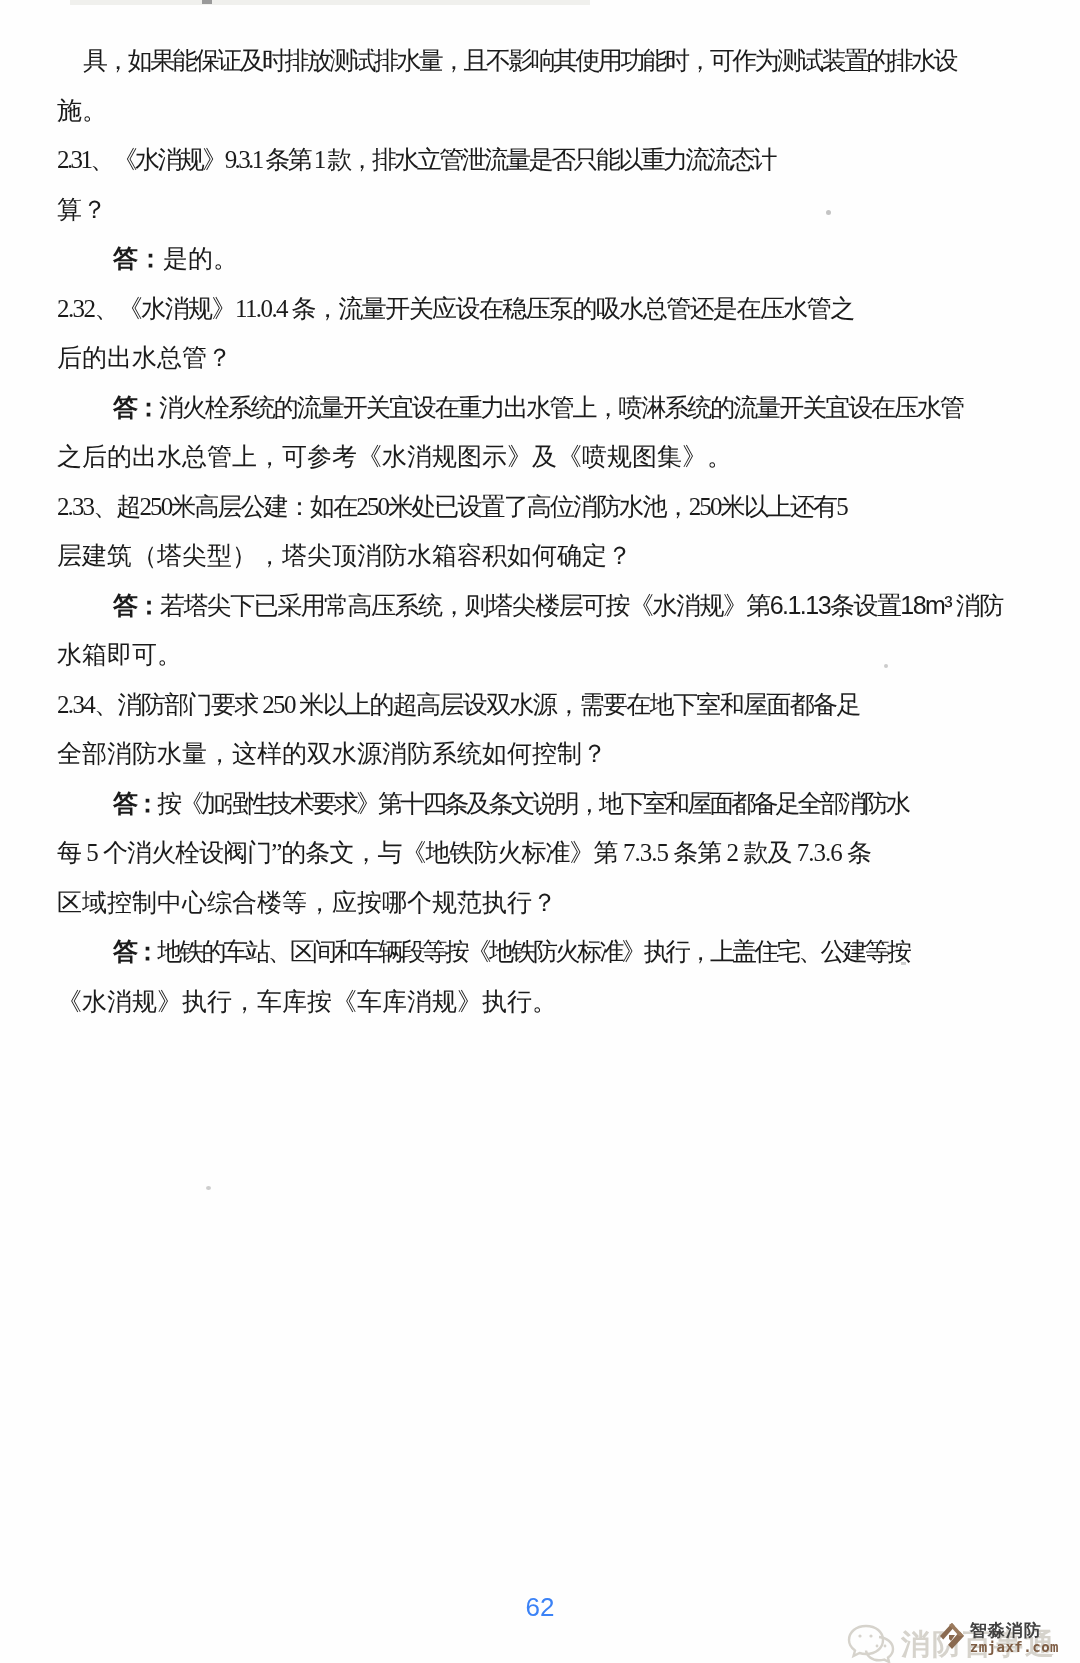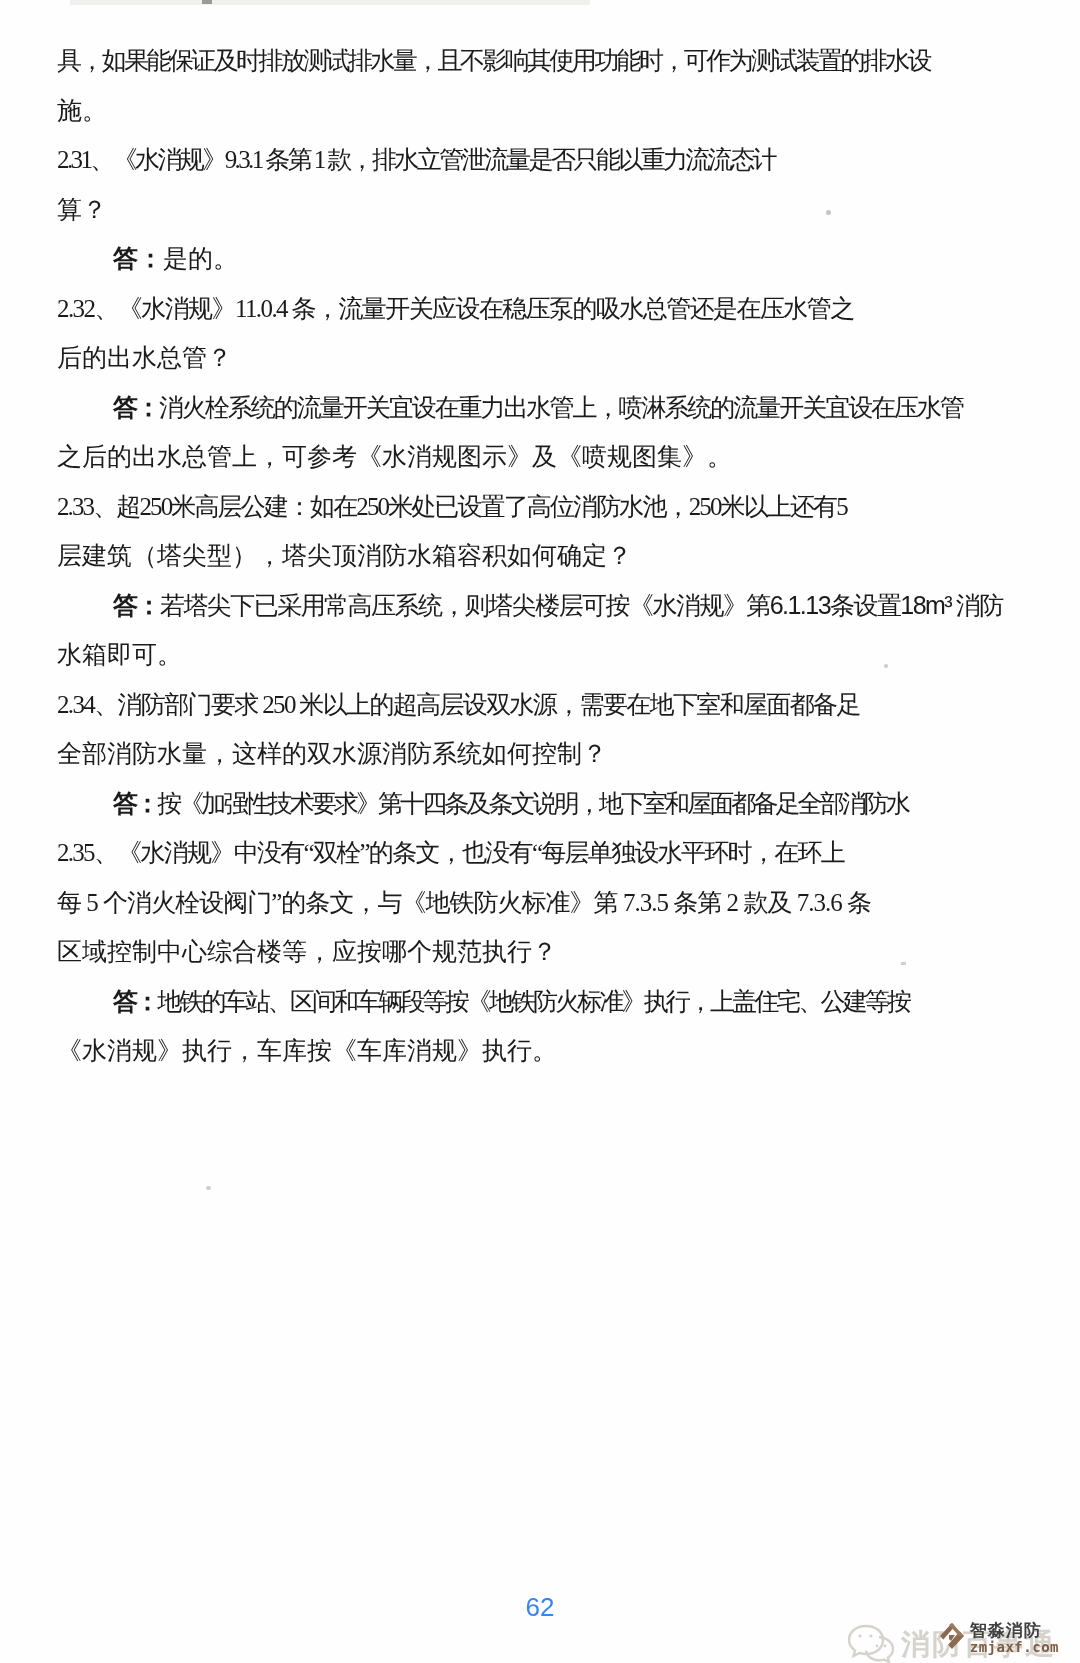--- a/index.html
+++ b/index.html
@@ -73,37 +73,36 @@
   .a2 { left: 202px; top: 0;      width: 10px;  height: 4px; background: #9a9a9a; }
   .a3 { left: 826px; top: 210px;  width: 5px;   height: 5px; background: #c4c4c4; border-radius: 50%; }
   .a4 { left: 884px; top: 664px;  width: 4px;   height: 4px; background: #cccccc; border-radius: 50%; }
   .a5 { left: 901px; top: 962px;  width: 5px;   height: 3px; background: #cfcfcf; }
   .a6 { left: 206px; top: 1186px; width: 5px;   height: 4px; background: #cdcdcd; border-radius: 50%; }
 </style>
 </head>
 <body>
 
 <div class="doc-text">
-  <div class="ln" style="letter-spacing: -2.61538px;"><span>具，如果能保证及时排放测试排水量，且不影响其使用功能时，可作为测试装置的排水设</span></div>
+  <div class="ln" style="letter-spacing: -2.61538px; margin-left: 26px;"><span>具，如果能保证及时排放测试排水量，且不影响其使用功能时，可作为测试装置的排水设</span></div>
   <div class="ln"><span>施。</span></div>
   <div class="ln" style="letter-spacing: -2.60976px;"><span>2.31、《水消规》9.3.1 条第 1 款，排水立管泄流量是否只能以重力流流态计</span></div>
   <div class="ln"><span>算？</span></div>
   <div class="ln ind"><span class="b">答：</span><span>是的。</span></div>
   <div class="ln" style="letter-spacing: -1.58537px;"><span>2.32、《水消规》11.0.4 条，流量开关应设在稳压泵的吸水总管还是在压水管之</span></div>
   <div class="ln"><span>后的出水总管？</span></div>
   <div class="ln ind" style="letter-spacing: -2.02703px;"><span class="b">答：</span><span>消火栓系统的流量开关宜设在重力出水管上，喷淋系统的流量开关宜设在压水管</span></div>
   <div class="ln"><span>之后的出水总管上，可参考《水消规图示》及《喷规图集》。</span></div>
   <div class="ln" style="letter-spacing: -1.88095px;"><span>2.33、超250米高层公建：如在250米处已设置了高位消防水池，250米以上还有5</span></div>
   <div class="ln"><span>层建筑（塔尖型），塔尖顶消防水箱容积如何确定？</span></div>
   <div class="ln ind" style="letter-spacing: -1.54545px;"><span class="b">答：</span><span>若塔尖下已采用常高压系统，则塔尖楼层可按《水消规》第</span><span class="sans">6.1.13条设置18m³</span><span> 消防</span></div>
   <div class="ln"><span>水箱即可。</span></div>
   <div class="ln" style="letter-spacing: -1.65px;"><span>2.34、消防部门要求 250 米以上的超高层设双水源，需要在地下室和屋面都备足</span></div>
   <div class="ln"><span>全部消防水量，这样的双水源消防系统如何控制？</span></div>
   <div class="ln ind" style="letter-spacing: -2.91667px;"><span class="b">答：</span><span>按《加强性技术要求》第十四条及条文说明，地下室和屋面都备足全部消防水</span></div>
-  <div class="ln" style="letter-spacing: -1.71053px;"><span>2.35、《水消规》中没有“双栓”的条文，也没有“每层单独设水平环时，在环上</span></div>
   <div class="ln" style="letter-spacing: -0.979167px;"><span>每 5 个消火栓设阀门”的条文，与《地铁防火标准》第 7.3.5 条第 2 款及 7.3.6 条</span></div>
   <div class="ln"><span>区域控制中心综合楼等，应按哪个规范执行？</span></div>
   <div class="ln ind" style="letter-spacing: -2.88889px;"><span class="b">答：</span><span>地铁的车站、区间和车辆段等按《地铁防火标准》执行，上盖住宅、公建等按</span></div>
   <div class="ln"><span>《水消规》执行，车库按《车库消规》执行。</span></div>
 </div>
 
 <div class="page-number">62</div>
 
 <div class="watermark">
   <div class="wm-row1">

